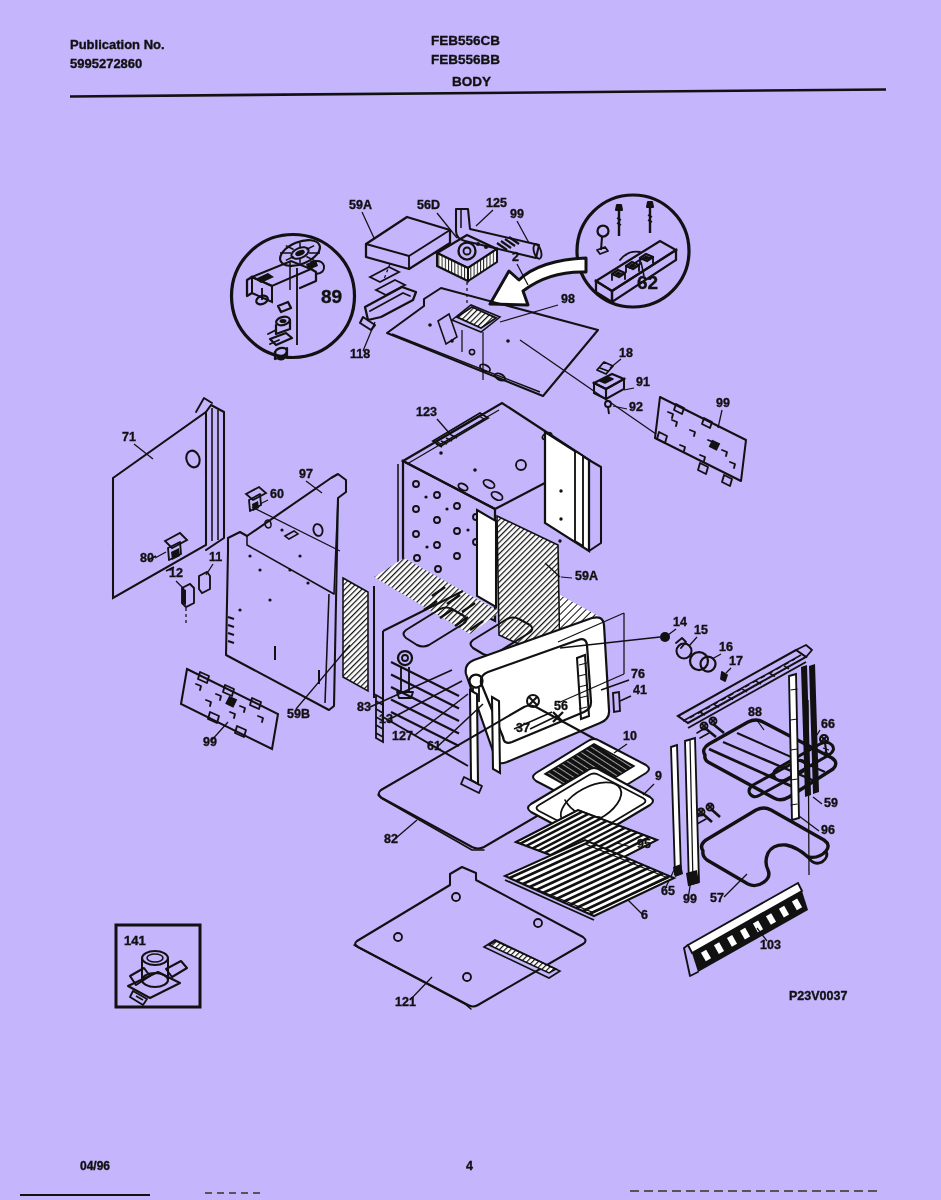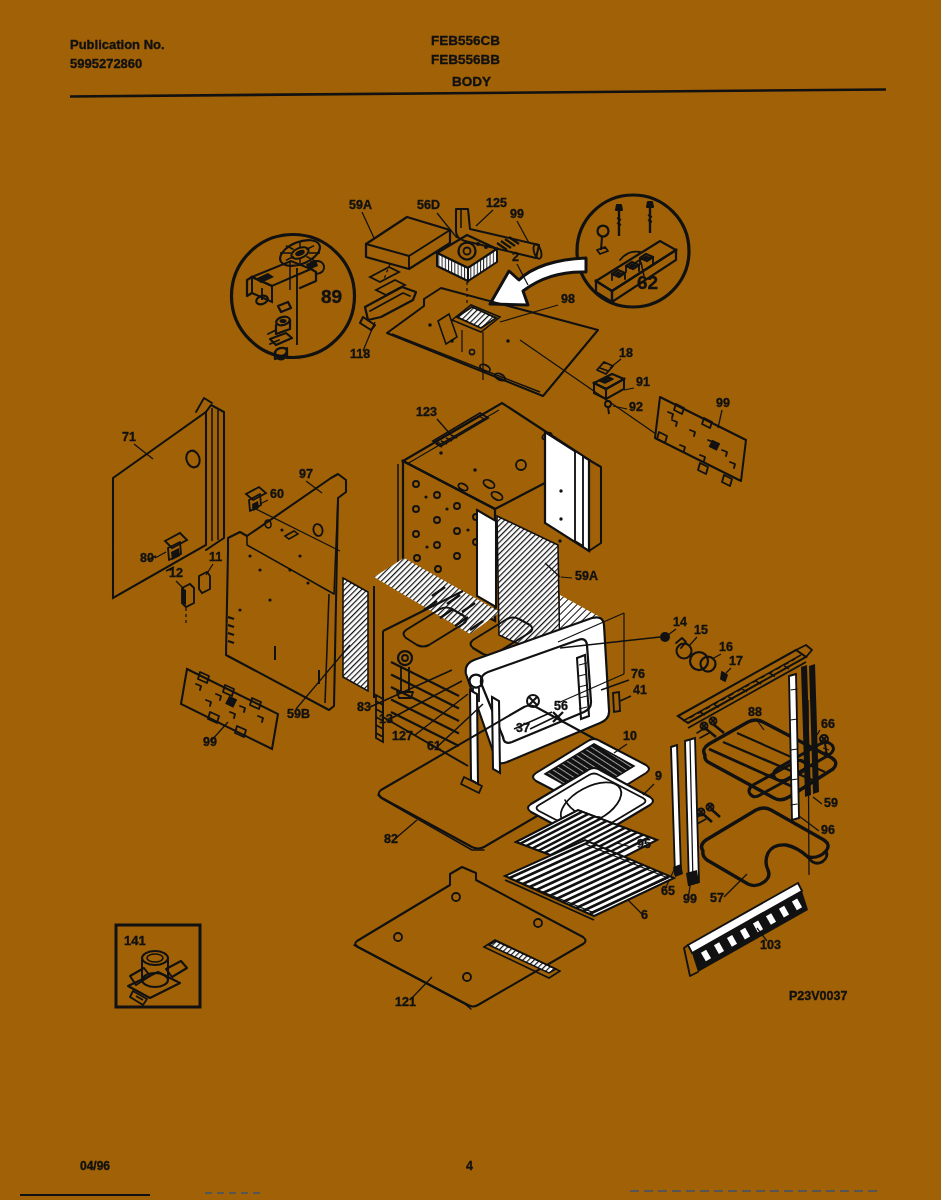--- a/index.html
+++ b/index.html
@@ -1,16 +1,16 @@
 <!DOCTYPE html>
 <html><head>
 <meta charset="utf-8">
 <style>
 html,body { margin:0; padding:0; background:#fff; }
-#page { position:relative; width:941px; height:1200px; background:#a16207; overflow:hidden; }
+#page { position:relative; width:941px; height:1200px; background:#c4b5fd; overflow:hidden; }
 svg { position:absolute; top:0; left:0; }
 text { font-family:"Liberation Sans", sans-serif; fill:#111; stroke:#111; stroke-width:0.35px; }
 </style>
 </head>
 <body>
 <div id="page">
 <svg width="941" height="1200" viewBox="0 0 941 1200">
 <defs>
 <pattern id="hd" width="4" height="4" patternUnits="userSpaceOnUse" patternTransform="rotate(45)">
 <rect width="4" height="4" fill="#fff"></rect>

